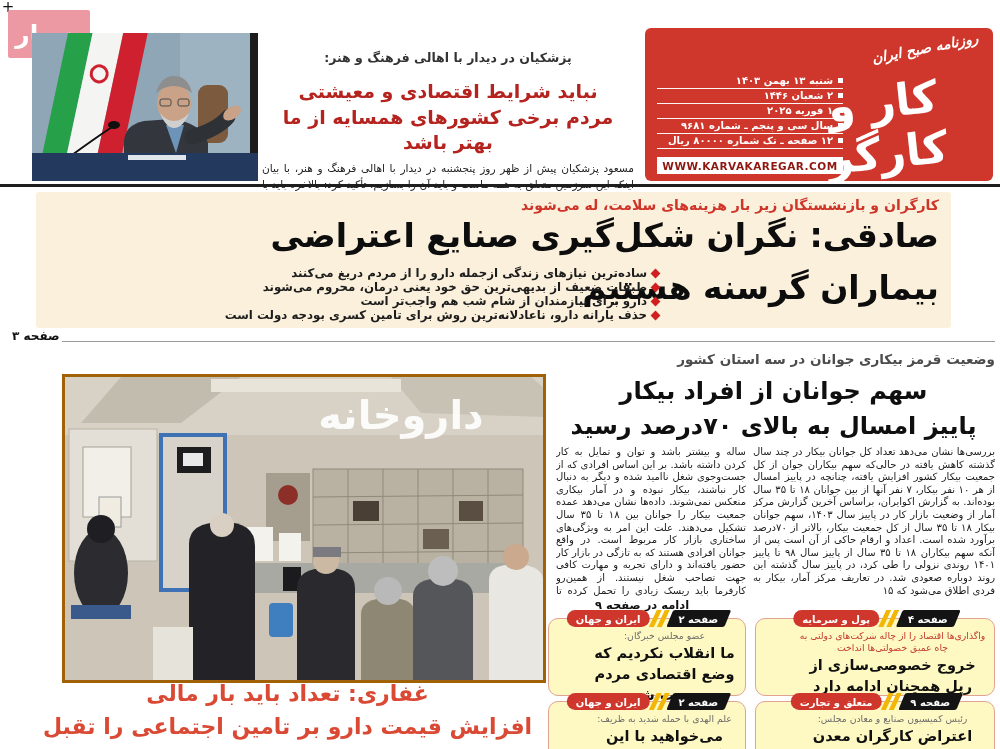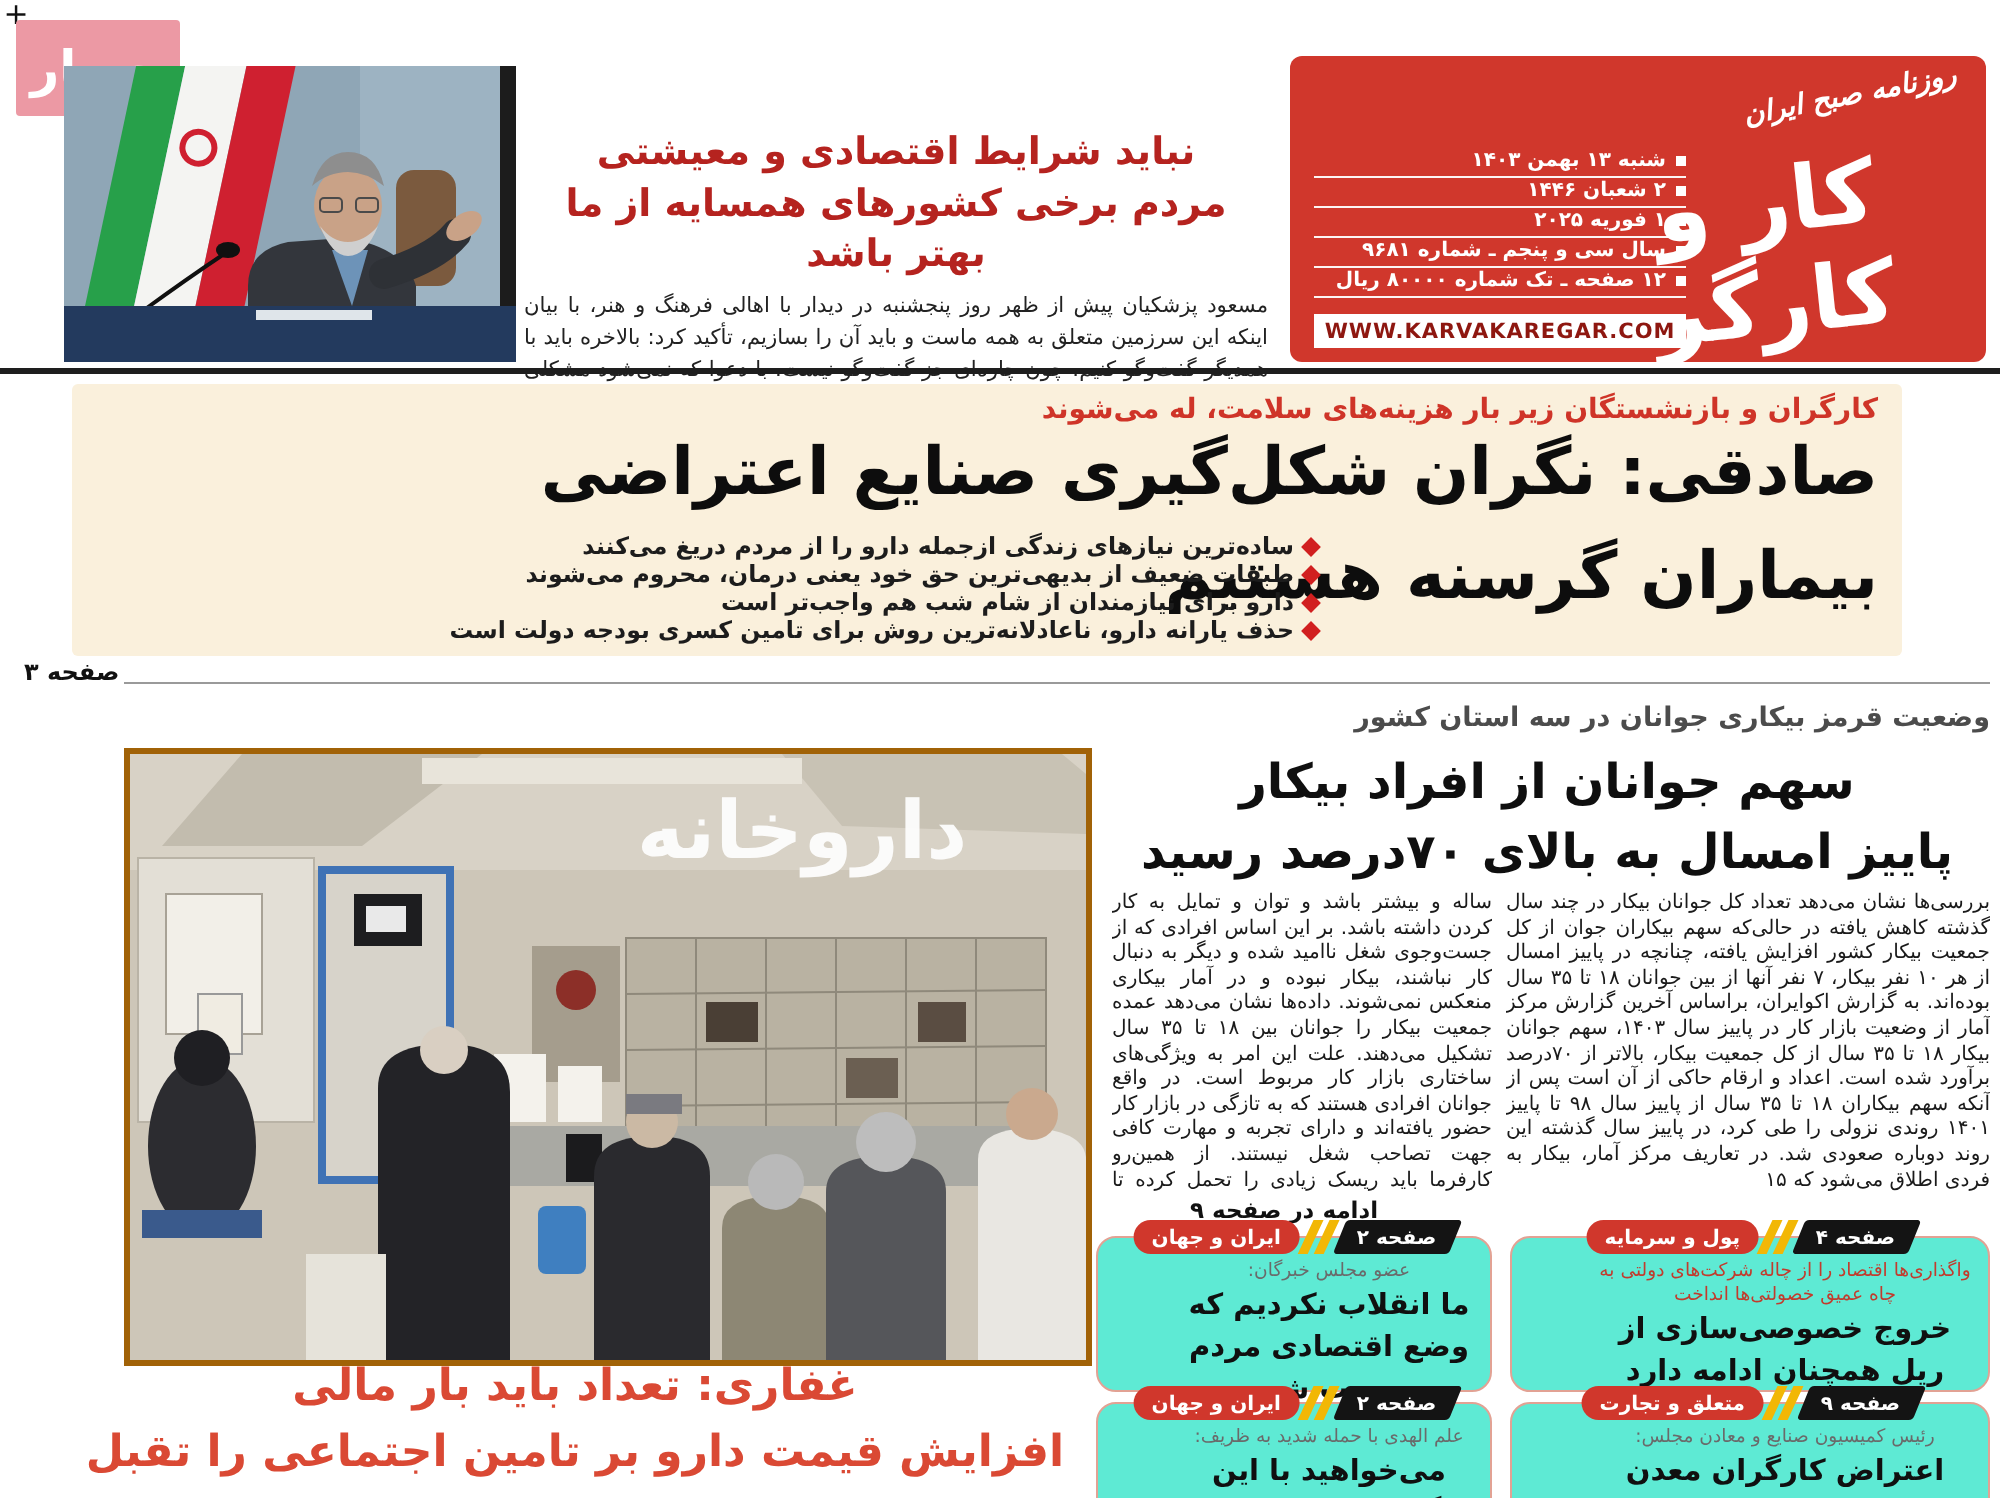--- a/index.html
+++ b/index.html
@@ -59,21 +59,21 @@
 
   
   .un-kick { left:552px; top:351px; width:443px; text-align:right; font-size:13.5px; color:#4c4c4c; font-weight:600; }
   .un-h { left:552px; top:374px; width:443px; text-align:center; font-size:24px; font-weight:bold; color:#0f0f0f; line-height:35px; }
   .un-col { font-size:10px; line-height:12.6px; text-align:justify; color:#1a1a1a; overflow:hidden; }
   .un-a { left:753px; top:446px; width:242px; height:160px; }
   .un-b { left:556px; top:446px; width:190px; height:150px; }
   .un-cont { left:595px; top:598px; font-size:11.5px; font-weight:bold; color:#111; }
 
   
-  .nbox { background:#5eead4; border:1.5px solid #e2a294; border-radius:10px;padding-left:35px; }
+  .nbox { background:#fef9c3; border:1.5px solid #e2a294; border-radius:10px;padding-left:35px; }
   .nb0 { left:755px; top:618px; width:240px; height:78px; }
   .nb1 { left:548px; top:618px; width:198px; height:78px; }
   .nb2 { left:755px; top:701px; width:240px; height:75px; }
   .nb3 { left:548px; top:701px; width:198px; height:75px; }
   .tab { position:absolute; top:-9px; left:50%; transform:translateX(-50%); display:flex; direction:ltr; align-items:stretch; height:17px; }
   .tab-label { background:#d0372c; color:#fff; font-size:10px; font-weight:bold; padding:2px 9px 0; border-radius:9px; white-space:nowrap; line-height:15px; }
   .chev { width:5px; background:#f2b705; transform:skewX(-25deg); margin-left:3px; }
   .tab-page { background:#141414; color:#fff; font-size:10px; font-weight:bold; padding:2px 9px 0; margin-left:4px; transform:skewX(-22deg); border-radius:2px; line-height:15px; white-space:nowrap; }
   .tab-page > span { display:inline-block; transform:skewX(22deg); }
   .nbox .kick { margin-top:11px; text-align:center; font-size:9.3px; color:#6a6a6a; line-height:12px; padding:0 6px; }
@@ -112,20 +112,21 @@
       <path d="M124 60 q5 -17 18 -17 q14 0 18 17 q-9 -7 -18 -7 q-10 0 -18 7z" fill="#8e8e8e"></path>
       <path d="M128 80 q6 15 14 15 q9 0 15 -15 q-7 8 -15 8 q-8 0 -14 -8z" fill="#cfcfcf"></path>
       <rect x="128" y="66" width="11" height="7" rx="2" fill="none" stroke="#4a4a4a"></rect>
       <rect x="146" y="66" width="11" height="7" rx="2" fill="none" stroke="#4a4a4a"></rect>
       <rect y="120" width="226" height="28" fill="#233a5e"></rect>
       <rect x="96" y="122" width="58" height="5" fill="#dfe5ea"></rect>
     </svg>
   </div>
 
   <div class="abs topstory">
+    <div class="kick">پزشکیان در دیدار با اهالی فرهنگ و هنر:</div>
     <div class="h">
       <div>نباید شرایط اقتصادی و معیشتی</div>
       <div>مردم برخی کشورهای همسایه از ما بهتر باشد</div>
     </div>
     <div class="body">مسعود پزشکیان پیش از ظهر روز پنجشنبه در دیدار با اهالی فرهنگ و هنر، با بیان اینکه این سرزمین متعلق به همه ماست و باید آن را بسازیم، تأکید کرد: بالاخره باید با همدیگر گفت‌وگو کنیم، چون چاره‌ای جز گفت‌وگو نیست، با دعوا که نمی‌شود مشکلی را حل کرد. ممکن است امروز عده‌ای در خیابان ناسزا بگویند، اما با آنها هم باید گفت‌وگو کنیم.</div>
     <div class="cont">ادامه در صفحه ۲</div>
   </div>
 
   <div class="abs masthead">
     <div class="mh-tagline">روزنامه صبح ایران</div>

